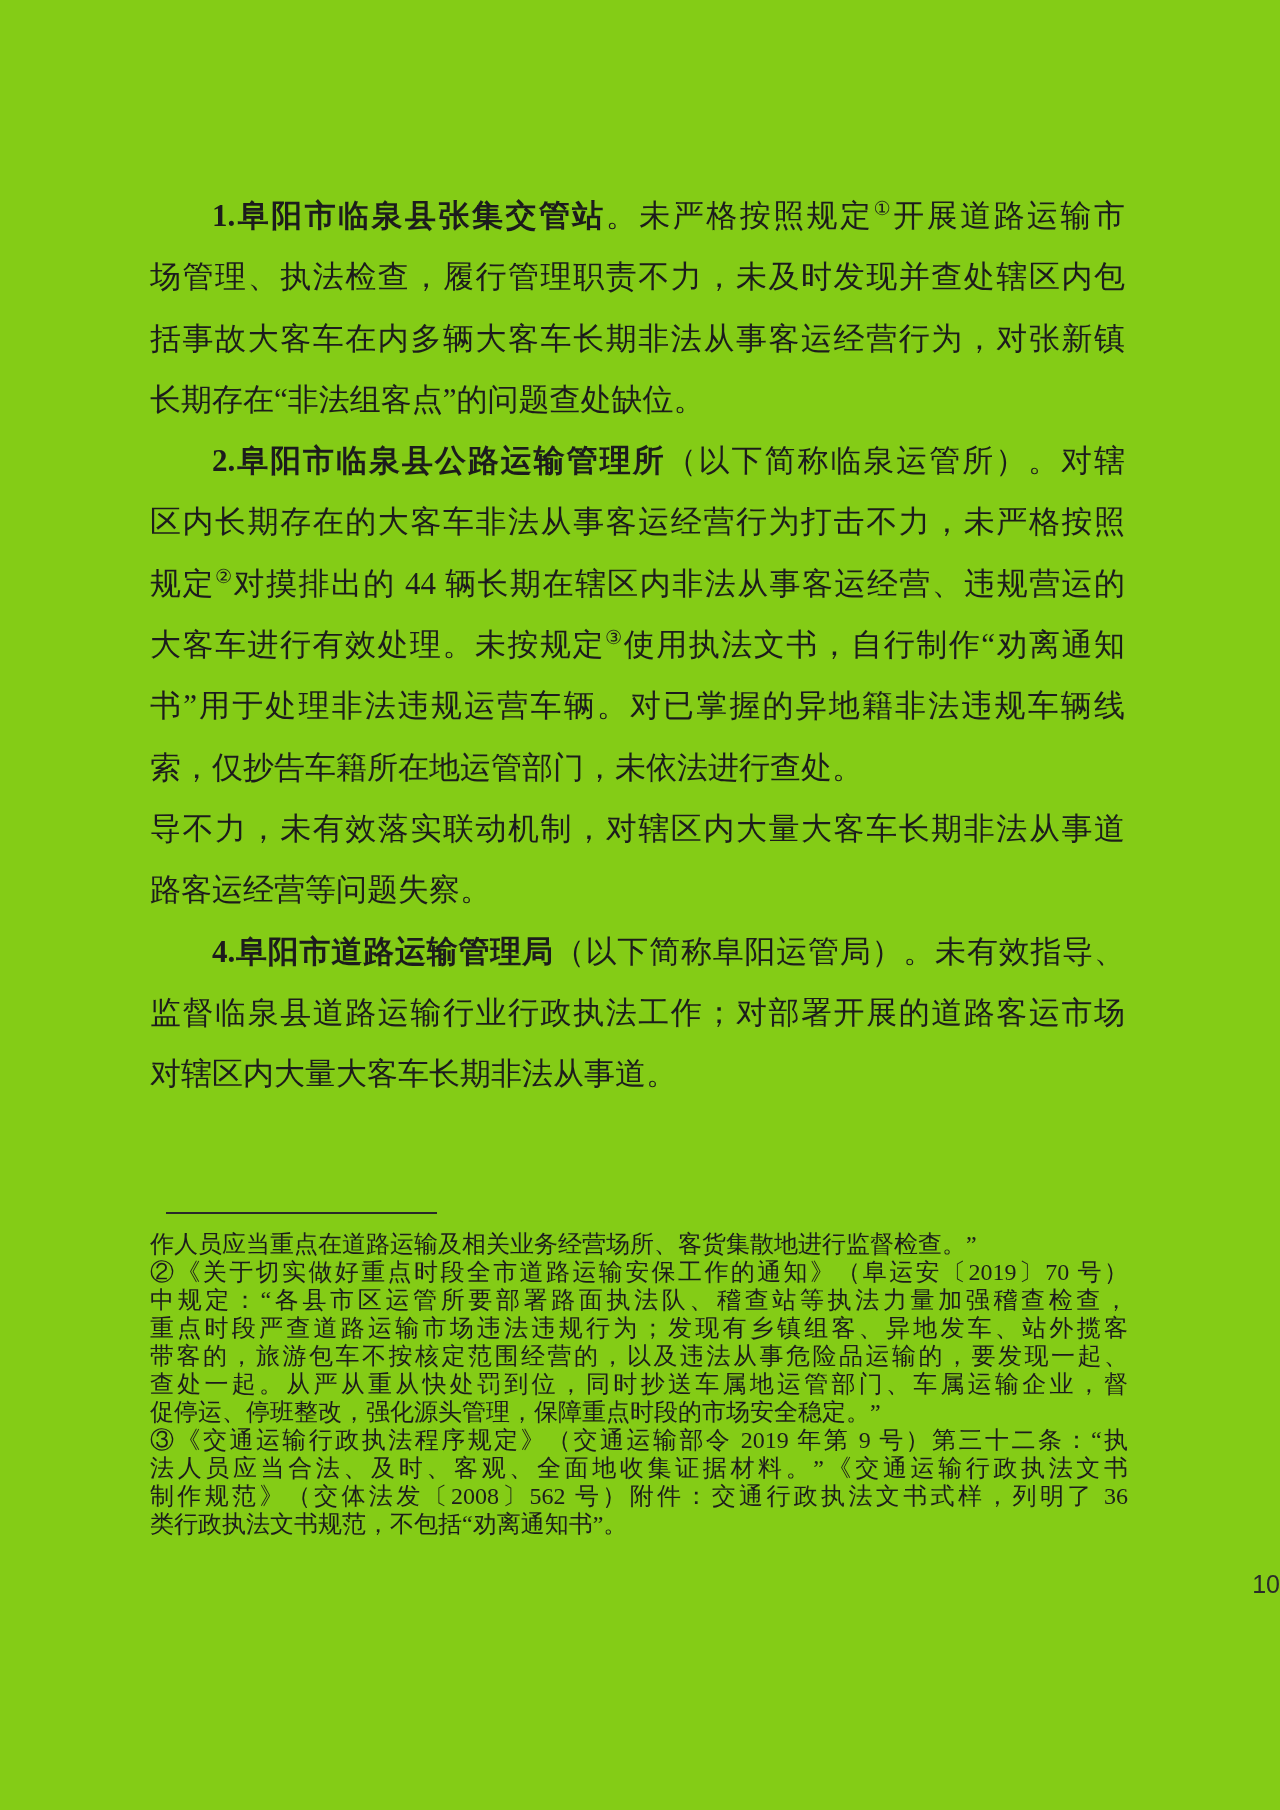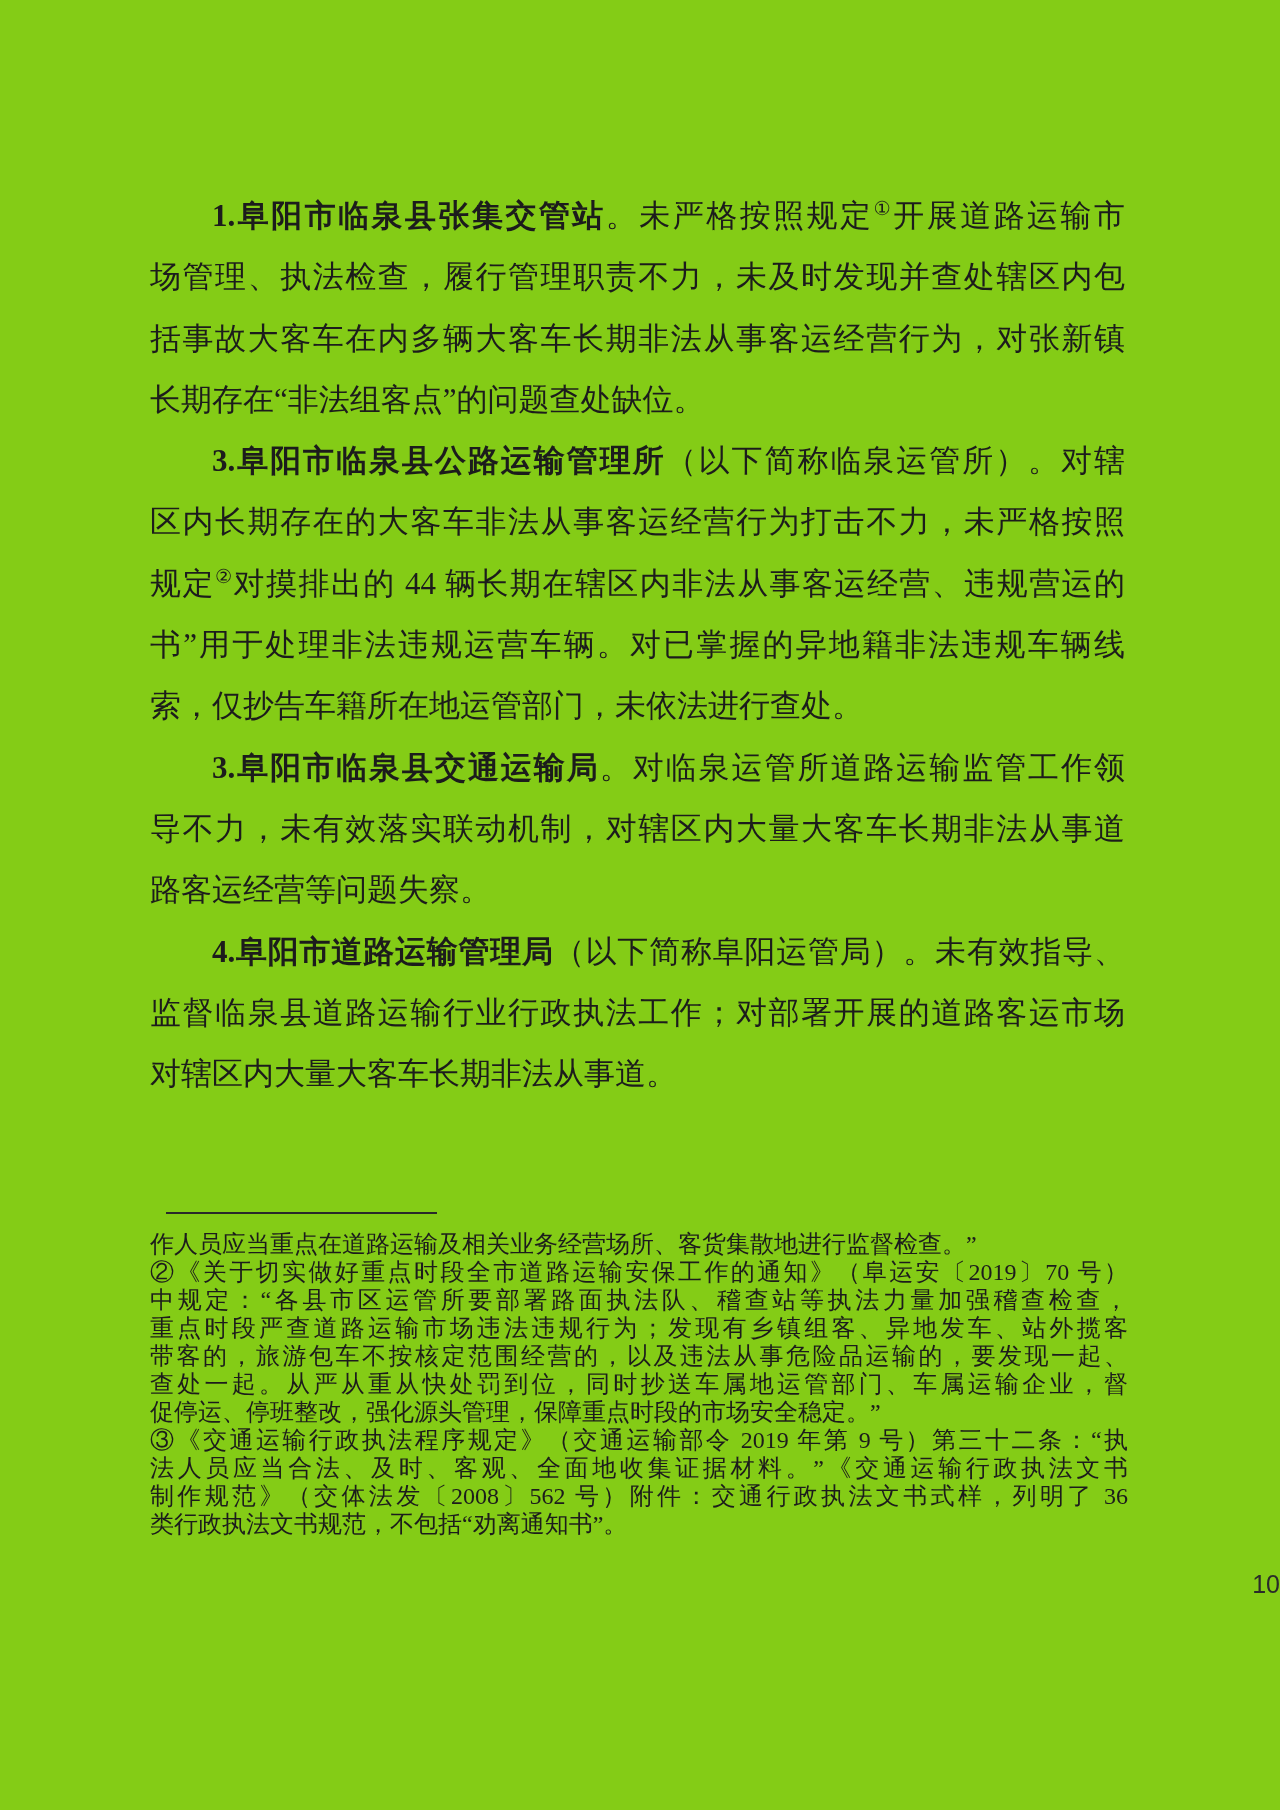--- a/index.html
+++ b/index.html
@@ -71,26 +71,26 @@
 </head>
 <body>
 
 <div class="page">
 
   <div class="doc-body">
       <div class="bline indent full"><span class="bold">1.阜阳市临泉县张集交管站</span><span>。未严格按照规定</span><span class="sup">①</span><span>开展道路运输市</span></div>
       <div class="bline full"><span>场管理、执法检查，履行管理职责不力，未及时发现并查处辖区内包</span></div>
       <div class="bline full"><span>括事故大客车在内多辆大客车长期非法从事客运经营行为，对张新镇</span></div>
       <div class="bline"><span>长期存在“非法组客点”的问题查处缺位。</span></div>
-      <div class="bline indent full"><span class="bold">3.阜阳市临泉县公路运输管理所</span><span>（以下简称临泉运管所）。对辖</span></div>
+      <div class="bline indent full"><span class="bold">2.阜阳市临泉县公路运输管理所</span><span>（以下简称临泉运管所）。对辖</span></div>
       <div class="bline full"><span>区内长期存在的大客车非法从事客运经营行为打击不力，未严格按照</span></div>
       <div class="bline full"><span>规定</span><span class="sup">②</span><span>对摸排出的 44 辆长期在辖区内非法从事客运经营、违规营运的</span></div>
+      <div class="bline full"><span>大客车进行有效处理。未按规定</span><span class="sup">③</span><span>使用执法文书，自行制作“劝离通知</span></div>
       <div class="bline full"><span>书”用于处理非法违规运营车辆。对已掌握的异地籍非法违规车辆线</span></div>
       <div class="bline"><span>索，仅抄告车籍所在地运管部门，未依法进行查处。</span></div>
-      <div class="bline indent full"><span class="bold">3.阜阳市临泉县交通运输局</span><span>。对临泉运管所道路运输监管工作领</span></div>
       <div class="bline full"><span>导不力，未有效落实联动机制，对辖区内大量大客车长期非法从事道</span></div>
       <div class="bline"><span>路客运经营等问题失察。</span></div>
       <div class="bline indent full"><span class="bold">4.阜阳市道路运输管理局</span><span>（以下简称阜阳运管局）。未有效指导、</span></div>
       <div class="bline full"><span>监督临泉县道路运输行业行政执法工作；对部署开展的道路客运市场</span></div>
       <div class="bline"><span>对辖区内大量大客车长期非法从事道。</span></div>
     </div>
 
   <div class="footnote-sep"></div>
 
   <div class="footnotes">

